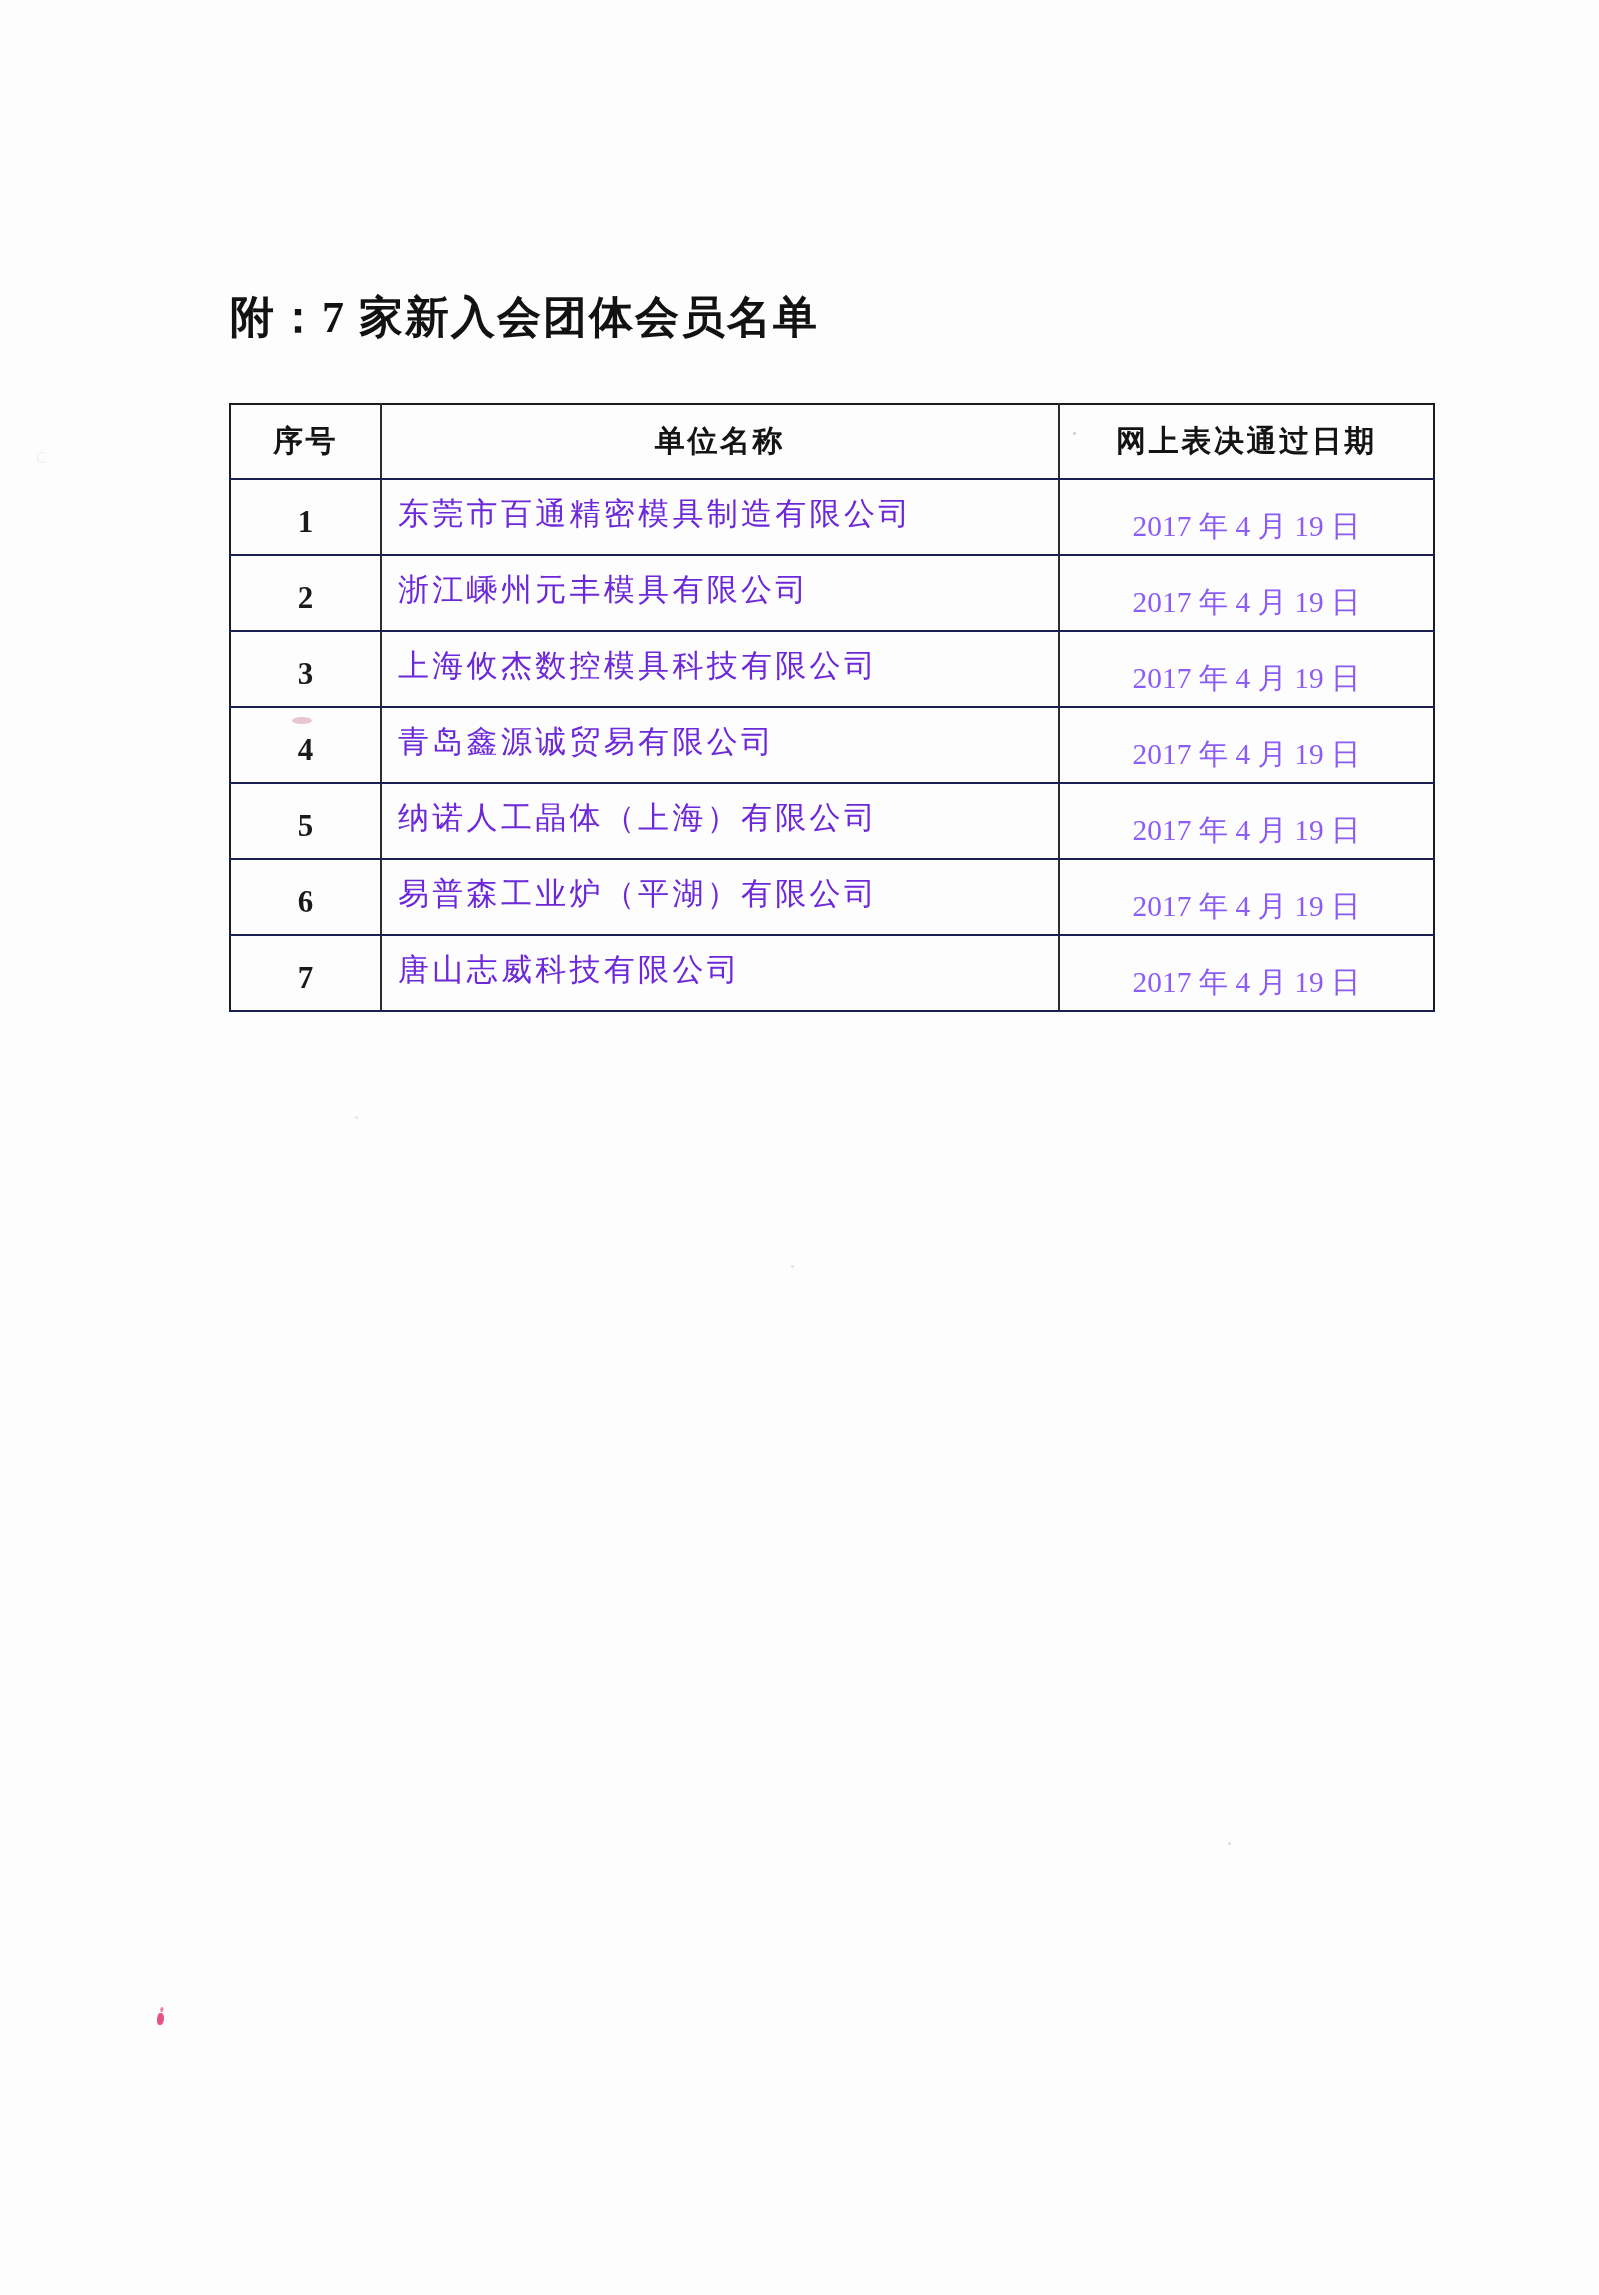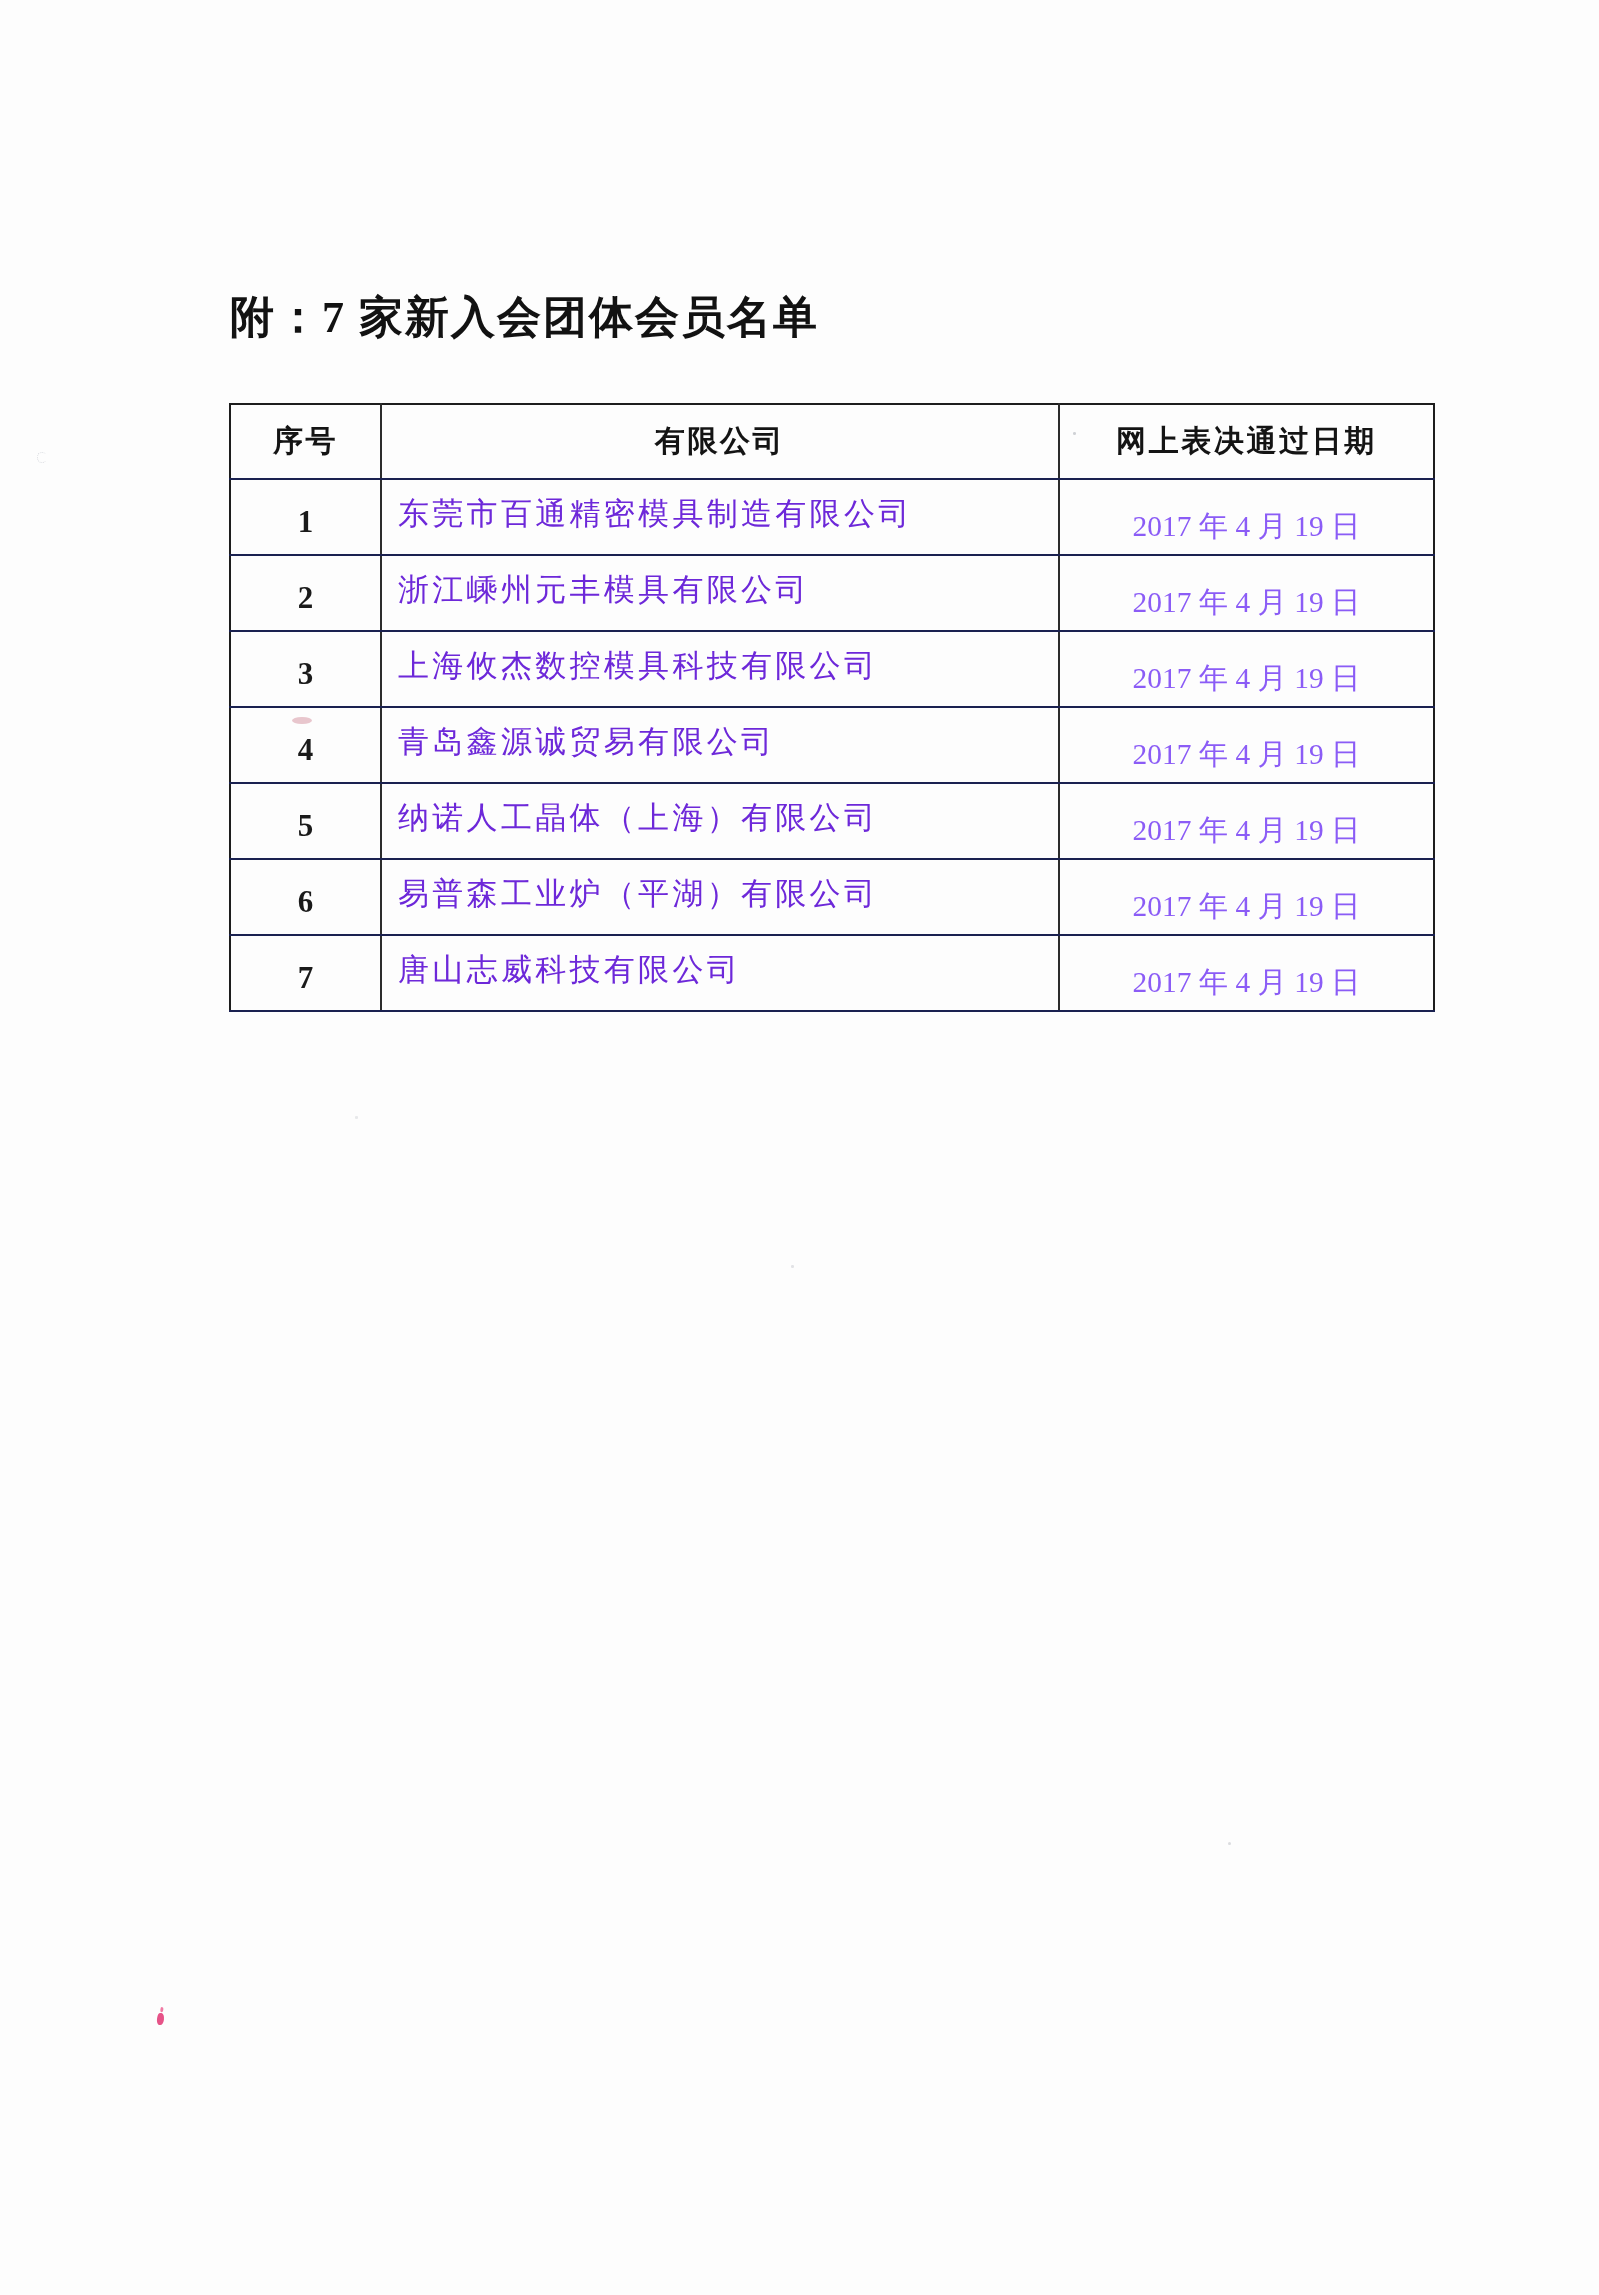--- a/index.html
+++ b/index.html
@@ -119,21 +119,21 @@
 
   <table class="members">
     <colgroup>
       <col style="width:151px">
       <col style="width:678px">
       <col style="width:375px">
     </colgroup>
     <thead>
       <tr class="header-row">
         <th class="h-cell">序号</th>
-        <th class="h-cell">有限公司</th>
+        <th class="h-cell">单位名称</th>
         <th class="h-cell">网上表决通过日期</th>
       </tr>
     </thead>
     <tbody>
       <tr class="data-row">
         <td class="c-no"><span>1</span></td>
         <td class="c-name"><span>东莞市百通精密模具制造有限公司</span></td>
         <td class="c-date"><span>2017 年 4 月 19 日</span></td>
       </tr>
       <tr class="data-row">

